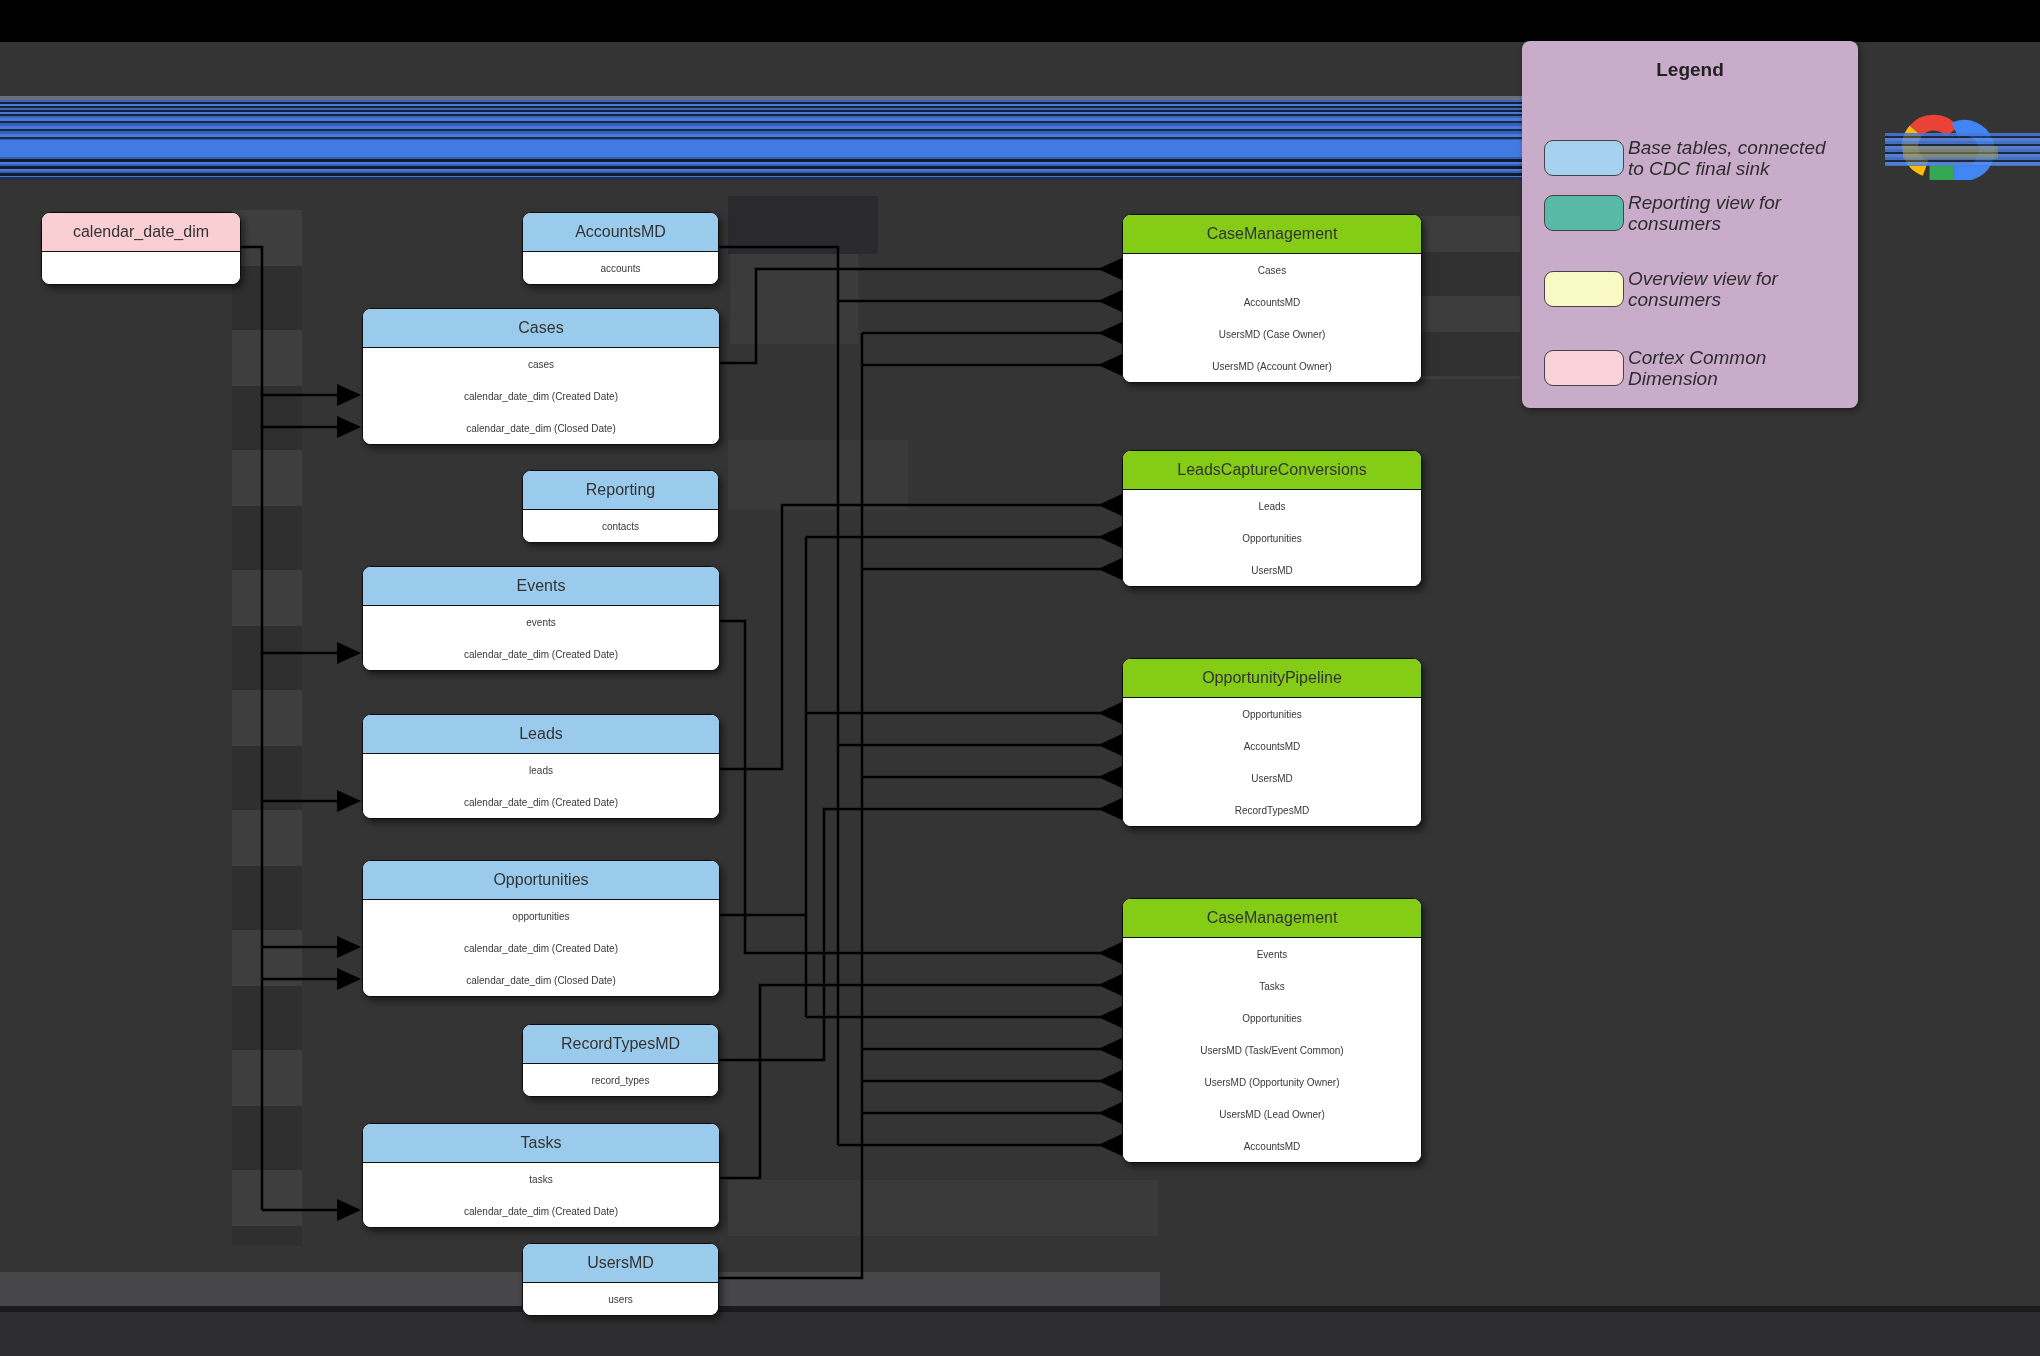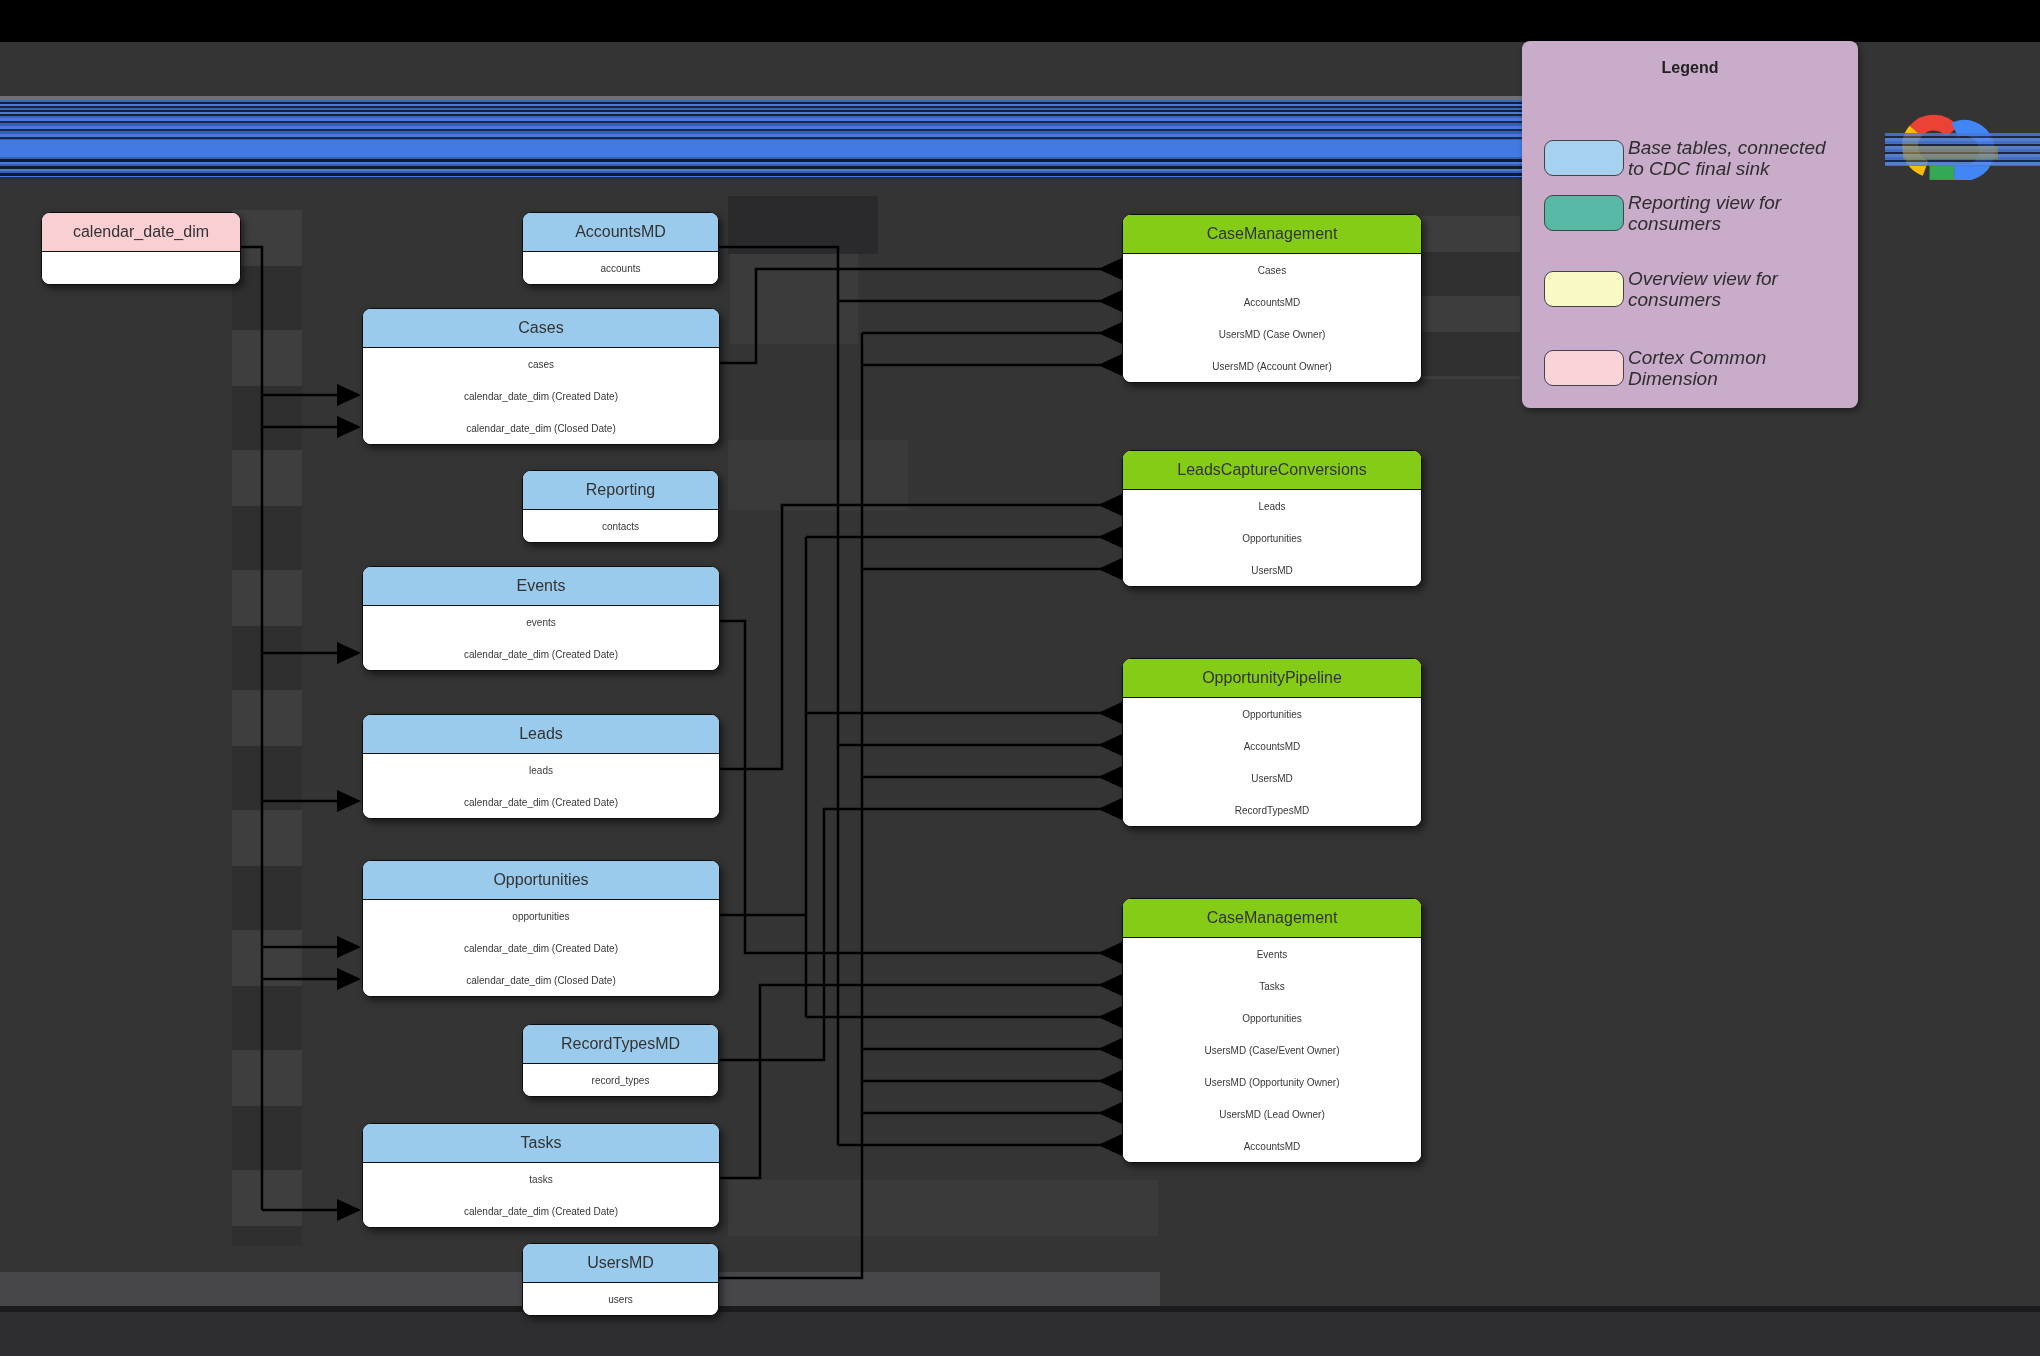--- a/index.html
+++ b/index.html
@@ -36,21 +36,21 @@
   .hdr-teal{background:#84cc16;}
   .hdr-pink{background:#f9cfd4;}
   .erow{height:32px;display:flex;align-items:center;justify-content:center;
         font-size:10px;color:#383838;background:#fff;}
   .erow-empty{height:32px;background:#fff;}
 
   
   #legend{left:1522px;top:41px;width:336px;height:367px;background:#c9abca;border-radius:8px;
           z-index:10;box-shadow:2px 3px 6px rgba(0,0,0,.4);}
   #legend .ltitle{position:absolute;top:18px;left:0;width:100%;text-align:center;
-          font-size:16px;font-weight:bold;color:#222;}
+          font-size:19px;font-weight:bold;color:#222;}
   .litem{position:absolute;left:22px;width:292px;display:flex;align-items:center;}
   .lswatch{width:80px;height:36px;border:1.5px solid #444;border-radius:9px;flex:0 0 auto;box-sizing:border-box;}
   .llabel{margin-left:4px;width:200px;font-size:19px;line-height:21px;color:#2e2e2e;font-style:italic;}
   .sw0{background:#a6d2f0;} .sw1{background:#58b9a7;} .sw2{background:#f9f9c5;} .sw3{background:#f9d3d8;}
 
   
   #gcp-logo{left:1898px;top:98px;width:104px;height:86px;z-index:6;}
 </style>
 </head>
 <body>
@@ -211,21 +211,21 @@
     <div class="erow">Opportunities</div>
     <div class="erow">AccountsMD</div>
     <div class="erow">UsersMD</div>
     <div class="erow">RecordTypesMD</div>
   </div>
   <div class="entity" style="left:1122px;top:898px;width:298px;">
     <div class="ehdr hdr-teal">CaseManagement</div>
     <div class="erow">Events</div>
     <div class="erow">Tasks</div>
     <div class="erow">Opportunities</div>
-    <div class="erow">UsersMD (Case/Event Owner)</div>
+    <div class="erow">UsersMD (Task/Event Common)</div>
     <div class="erow">UsersMD (Opportunity Owner)</div>
     <div class="erow">UsersMD (Lead Owner)</div>
     <div class="erow">AccountsMD</div>
   </div>
 
   <div class="abs" id="legend">
     <div class="ltitle">Legend</div>
     <div class="litem" style="top:96px;">
       <div class="lswatch sw0"></div>
       <div class="llabel">Base tables, connected to CDC final sink</div>

